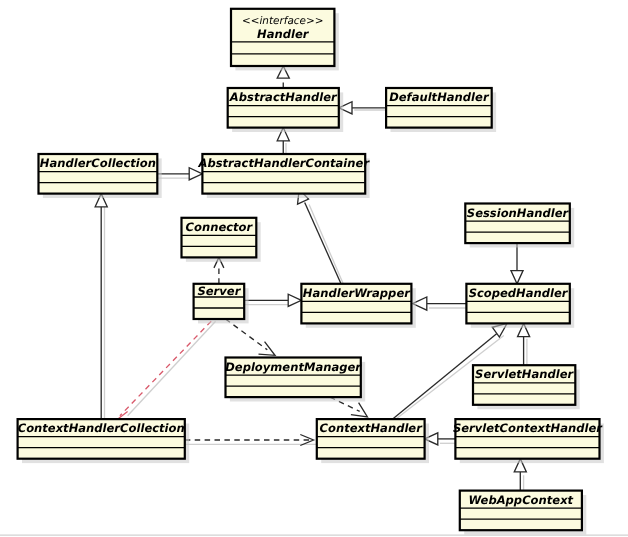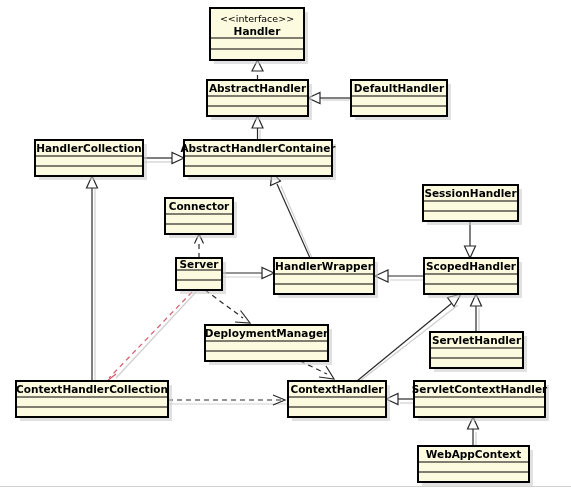--- a/index.html
+++ b/index.html
@@ -11,20 +11,21 @@
     width: 571px;
     height: 488px;
     font-family: "DejaVu Sans", sans-serif;
     overflow: hidden;
     position: relative;
   }
   #diagram-root {
     position: relative;
     width: 475px;
     height: 488px;
+    font-style: italic;
   }
   svg#uml-canvas {
     position: absolute;
     left: 0;
     top: 0;
     width: 571px;
     height: 488px;
     display: block;
   }
   .cls-name {

